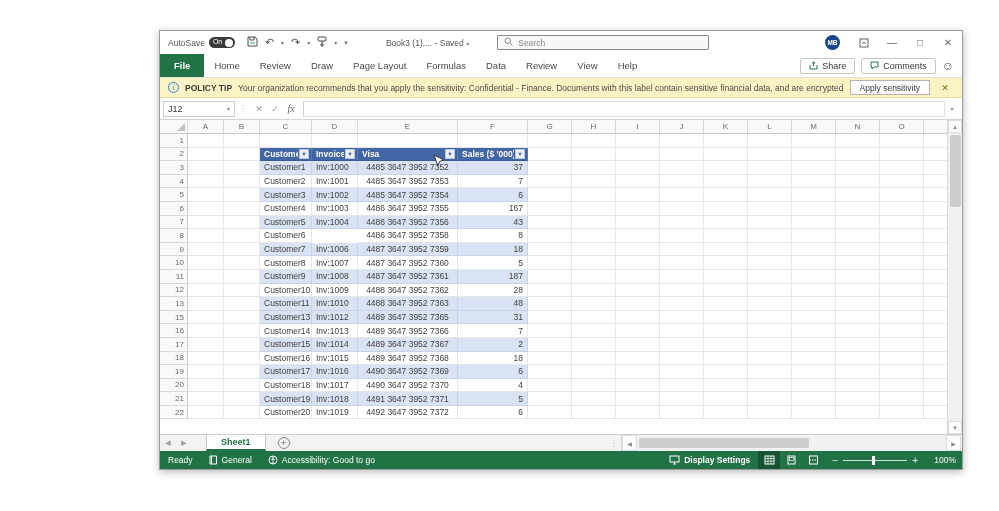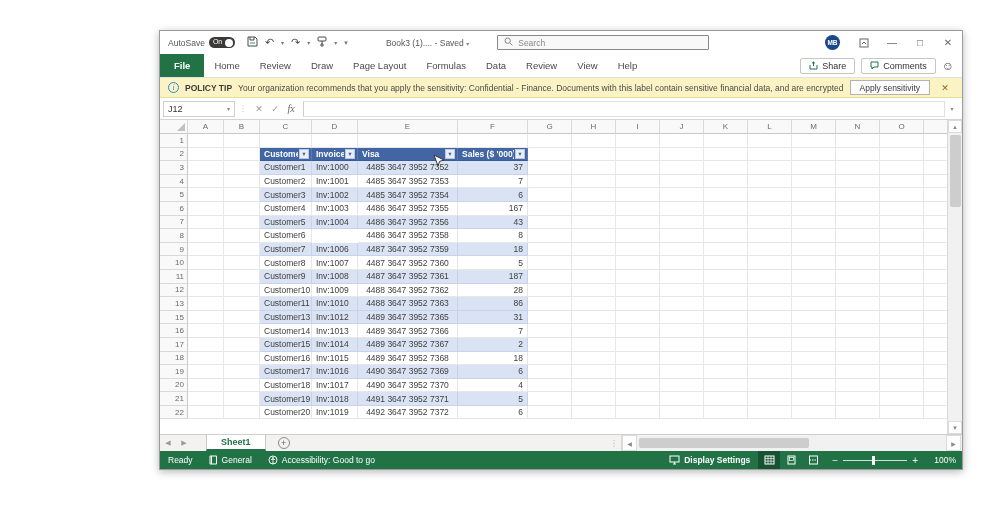--- a/index.html
+++ b/index.html
@@ -500,21 +500,21 @@
               <div class="cell" style="width: 44px;"></div>
               <div class="cell" style="width: 24px;"></div>
             </div>
             <div class="grow">
               <div class="rownum" style="width: 28px;">13</div>
               <div class="cell" style="width: 36px;"></div>
               <div class="cell" style="width: 36px;"></div>
               <div class="cell banded al" style="width: 52px;">Customer11</div>
               <div class="cell banded al" style="width: 46px;">Inv:1010</div>
               <div class="cell banded ac" style="width: 100px;">4488 3647 3952 7363</div>
-              <div class="cell banded ar" style="width: 70px;">86</div>
+              <div class="cell banded ar" style="width: 70px;">48</div>
               <div class="cell" style="width: 44px;"></div>
               <div class="cell" style="width: 44px;"></div>
               <div class="cell" style="width: 44px;"></div>
               <div class="cell" style="width: 44px;"></div>
               <div class="cell" style="width: 44px;"></div>
               <div class="cell" style="width: 44px;"></div>
               <div class="cell" style="width: 44px;"></div>
               <div class="cell" style="width: 44px;"></div>
               <div class="cell" style="width: 44px;"></div>
               <div class="cell" style="width: 24px;"></div>

